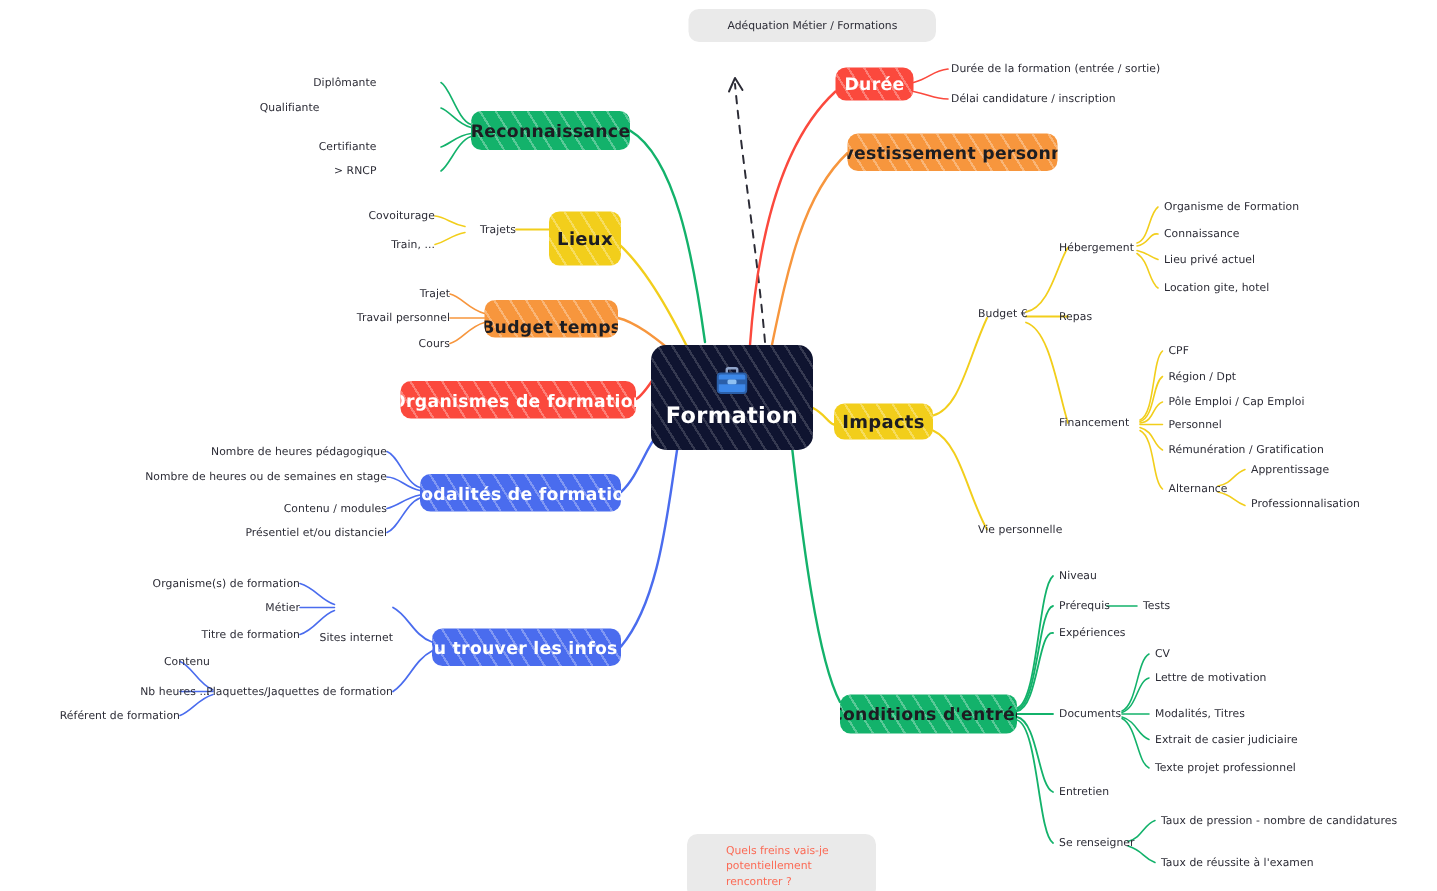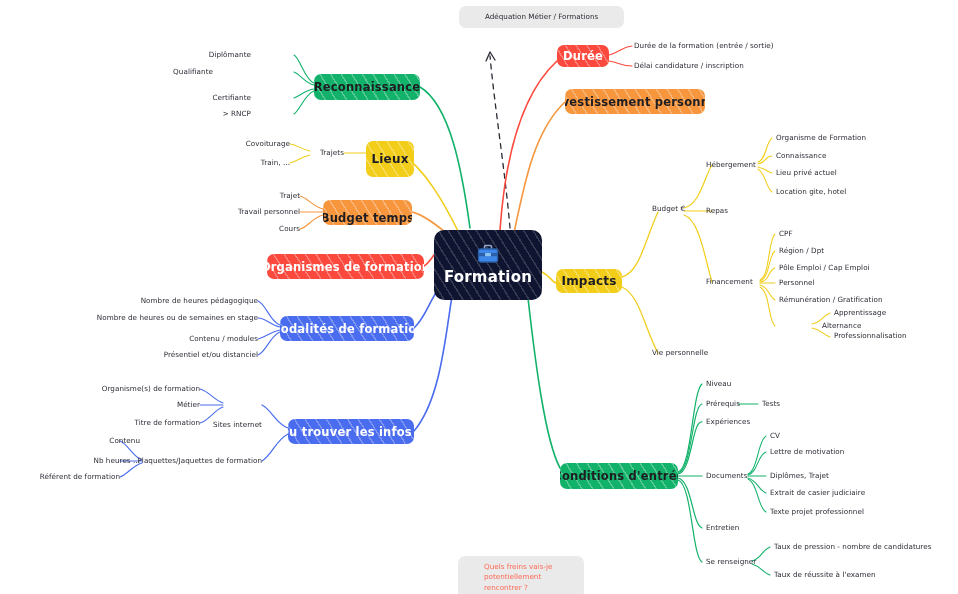--- a/index.html
+++ b/index.html
@@ -303,36 +303,36 @@
   <div class="leaf r" style="left:776px; top:134px; color:#2b2b35;">Organisme de Formation</div>
   <div class="leaf r" style="left:776px; top:152px; color:#2b2b35;">Connaissance</div>
   <div class="leaf r" style="left:776px; top:169px; color:#2b2b35;">Lieu privé actuel</div>
   <div class="leaf r" style="left:776px; top:188px; color:#2b2b35;">Location gite, hotel</div>
 
   <div class="leaf r" style="left:779px; top:230px; color:#2b2b35;">CPF</div>
   <div class="leaf r" style="left:779px; top:247px; color:#2b2b35;">Région / Dpt</div>
   <div class="leaf r" style="left:779px; top:264px; color:#2b2b35;">Pôle Emploi / Cap Emploi</div>
   <div class="leaf r" style="left:779px; top:279px; color:#2b2b35;">Personnel</div>
   <div class="leaf r" style="left:779px; top:296px; color:#2b2b35;">Rémunération / Gratification</div>
-  <div class="leaf r" style="left:822px; top:322px; color:#2b2b35;">Alternance</div>
+  <div class="leaf r" style="left:779px; top:322px; color:#2b2b35;">Alternance</div>
 
   <div class="leaf r" style="left:834px; top:309px; color:#2b2b35;">Apprentissage</div>
   <div class="leaf r" style="left:834px; top:332px; color:#2b2b35;">Professionnalisation</div>
 
   <div class="leaf r" style="left:706px; top:380px; color:#2b2b35;">Niveau</div>
   <div class="leaf r" style="left:706px; top:400px; color:#2b2b35;">Prérequis</div>
   <div class="leaf r" style="left:762px; top:400px; color:#2b2b35;">Tests</div>
   <div class="leaf r" style="left:706px; top:418px; color:#2b2b35;">Expériences</div>
   <div class="leaf r" style="left:706px; top:472px; color:#2b2b35;">Documents</div>
   <div class="leaf r" style="left:706px; top:524px; color:#2b2b35;">Entretien</div>
   <div class="leaf r" style="left:706px; top:558px; color:#2b2b35;">Se renseigner</div>
 
   <div class="leaf r" style="left:770px; top:432px; color:#2b2b35;">CV</div>
   <div class="leaf r" style="left:770px; top:448px; color:#2b2b35;">Lettre de motivation</div>
-  <div class="leaf r" style="left:770px; top:472px; color:#2b2b35;">Diplômes, Trajet</div>
+  <div class="leaf r" style="left:770px; top:472px; color:#2b2b35;">Modalités, Titres</div>
   <div class="leaf r" style="left:770px; top:489px; color:#2b2b35;">Extrait de casier judiciaire</div>
   <div class="leaf r" style="left:770px; top:508px; color:#2b2b35;">Texte projet professionnel</div>
 
   <div class="leaf r" style="left:774px; top:543px; color:#2b2b35;">Taux de pression - nombre de candidatures</div>
   <div class="leaf r" style="left:774px; top:571px; color:#2b2b35;">Taux de réussite à l'examen</div>
 
   <div class="leaf l" style="right:707px; top:51px; color:#2b2b35;">Diplômante</div>
   <div class="leaf l" style="right:745px; top:68px; color:#2b2b35;">Qualifiante</div>
   <div class="leaf l" style="right:707px; top:94px; color:#2b2b35;">Certifiante</div>
   <div class="leaf l" style="right:707px; top:110px; color:#2b2b35;">&gt; RNCP</div>

